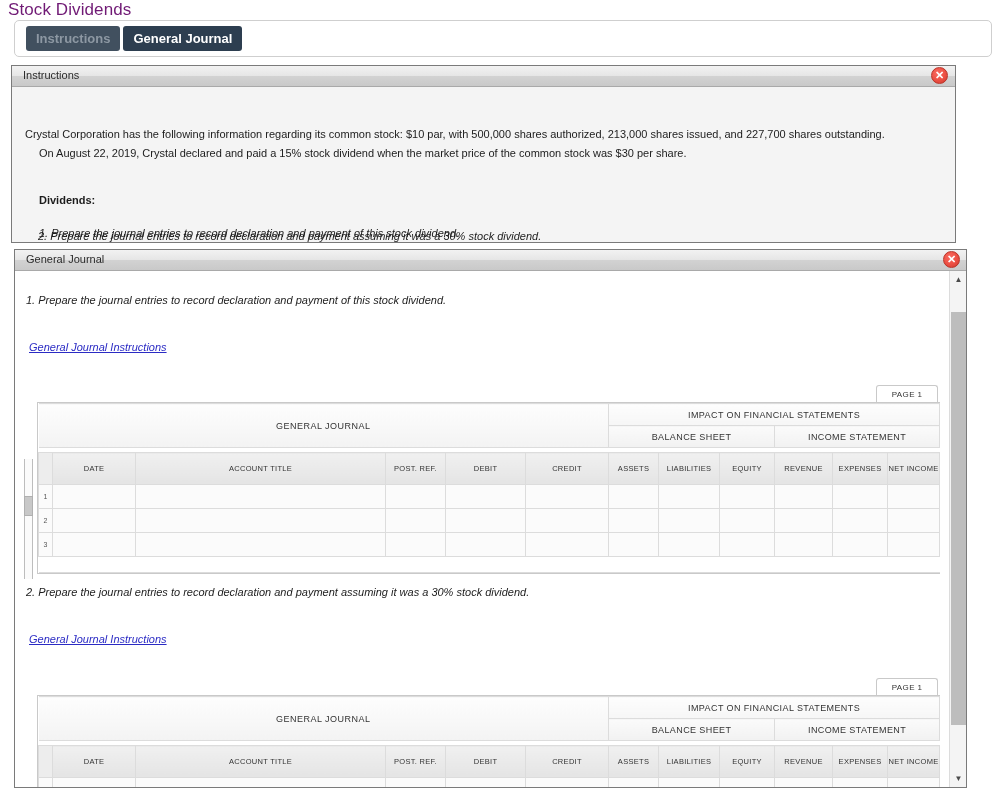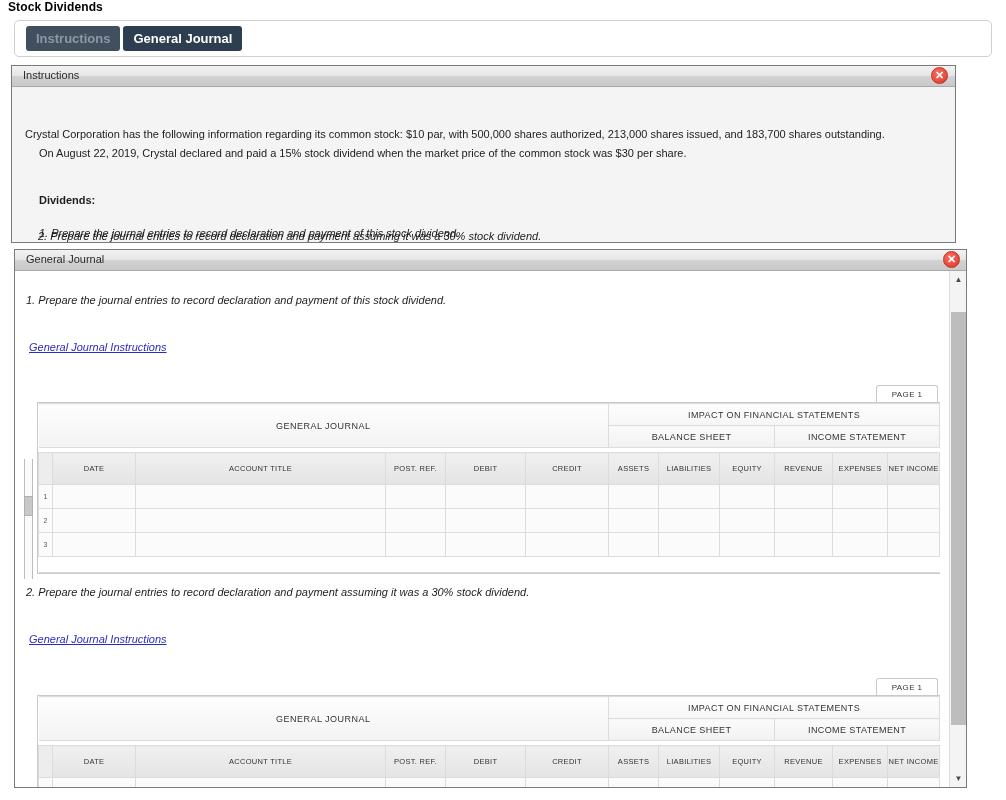--- a/index.html
+++ b/index.html
@@ -8,23 +8,23 @@
     width: 1006px; height: 800px;
     background: #ffffff;
     font-family: "Liberation Sans", sans-serif;
     overflow: hidden;
   }
 
   
   .page-title {
     position: absolute;
     left: 8px; top: 0px;
-    font-size: 12px;
-    font-weight: bold;
-    color: #000000;
+    font-size: 17px;
+    font-weight: normal;
+    color: #701a75;
     letter-spacing: .1px;
   }
 
   
   .tabbar {
     position: absolute;
     left: 14px; top: 20px;
     width: 978px; height: 37px;
     background: #ffffff;
     border: 1px solid #cfcfcf;
@@ -284,21 +284,21 @@
     <div class="tab tab-gj">General Journal</div>
   </div>
 </div>
 
 <div class="panel" id="instructions-panel">
   <div class="panel-head">
     <div class="panel-head-title">Instructions</div>
     <div class="close-btn">✕</div>
   </div>
   <div class="instr-body">
-    <div class="instr-line instr-p1">Crystal Corporation has the following information regarding its common stock: $10 par, with 500,000 shares authorized, 213,000 shares issued, and 183,700 shares outstanding.</div>
+    <div class="instr-line instr-p1">Crystal Corporation has the following information regarding its common stock: $10 par, with 500,000 shares authorized, 213,000 shares issued, and 227,700 shares outstanding.</div>
     <div class="instr-line instr-p2">On August 22, 2019, Crystal declared and paid a 15% stock dividend when the market price of the common stock was $30 per share.</div>
     <div class="instr-line instr-req">Dividends:</div>
     <div class="instr-line instr-r1">1. Prepare the journal entries to record declaration and payment of this stock dividend.</div>
   </div>
 </div>
 
 <div style="position:absolute; left:38px; top:230px; font-size:11px; font-style:italic; color:#1c1c1c; white-space:nowrap;">2. Prepare the journal entries to record declaration and payment assuming it was a 30% stock dividend.</div>
 
 <div class="panel" id="gj-panel">
   <div class="panel-head">

